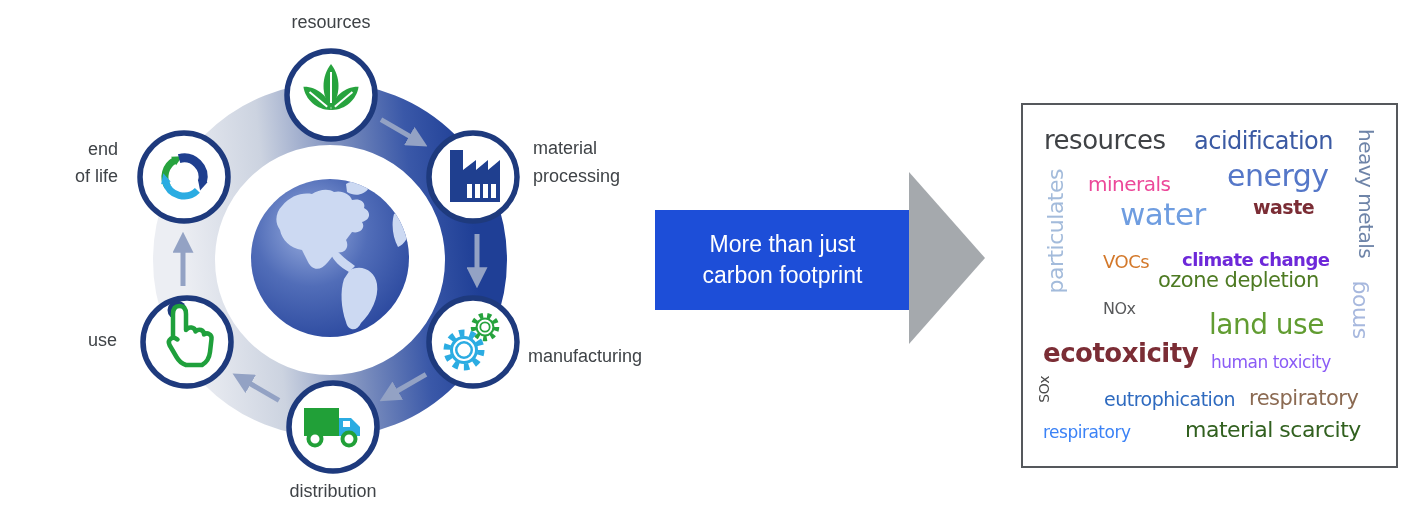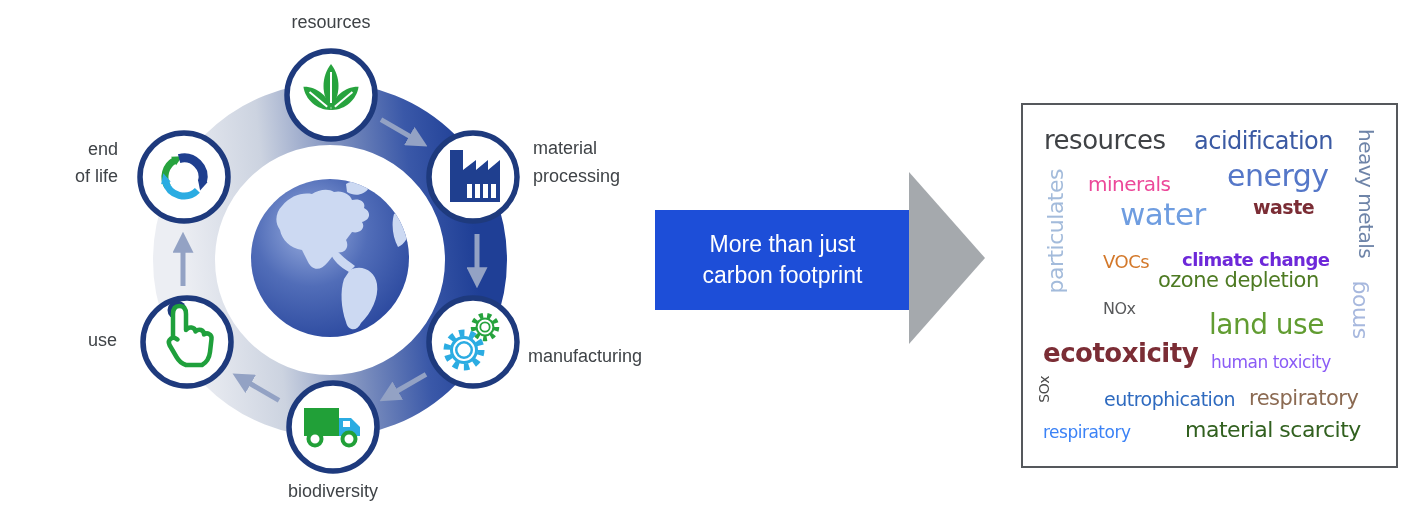--- a/index.html
+++ b/index.html
@@ -155,21 +155,21 @@
       <polygon points="61.1,58.6 68.5,50.2 58.9,47.6" fill="#1f3f8f"></polygon>
       <path d="M58.4 58.4 A19 19 0 0 1 26.6 49.9" stroke="#2bace2" stroke-width="7" fill="none"></path>
       <polygon points="24.3,41.2 31.7,49.6 22.1,52.2" fill="#2bace2"></polygon>
     </g>
   </svg>
 
   <div class="lc-label lbl-resources">resources</div>
   <div class="lc-label lbl-manufacturing">manufacturing</div>
   <div class="lc-label lbl-material">material
 processing</div>
-  <div class="lc-label lbl-distribution">biodiversity</div>
+  <div class="lc-label lbl-distribution">distribution</div>
   <div class="lc-label lbl-use">use</div>
   <div class="lc-label lbl-eol">end
 of life</div>
 
   <div class="t-arrow-shaft">
     <div class="t-arrow-caption">More than just
 carbon footprint</div>
   </div>
   <div class="t-arrow-head"></div>
 

